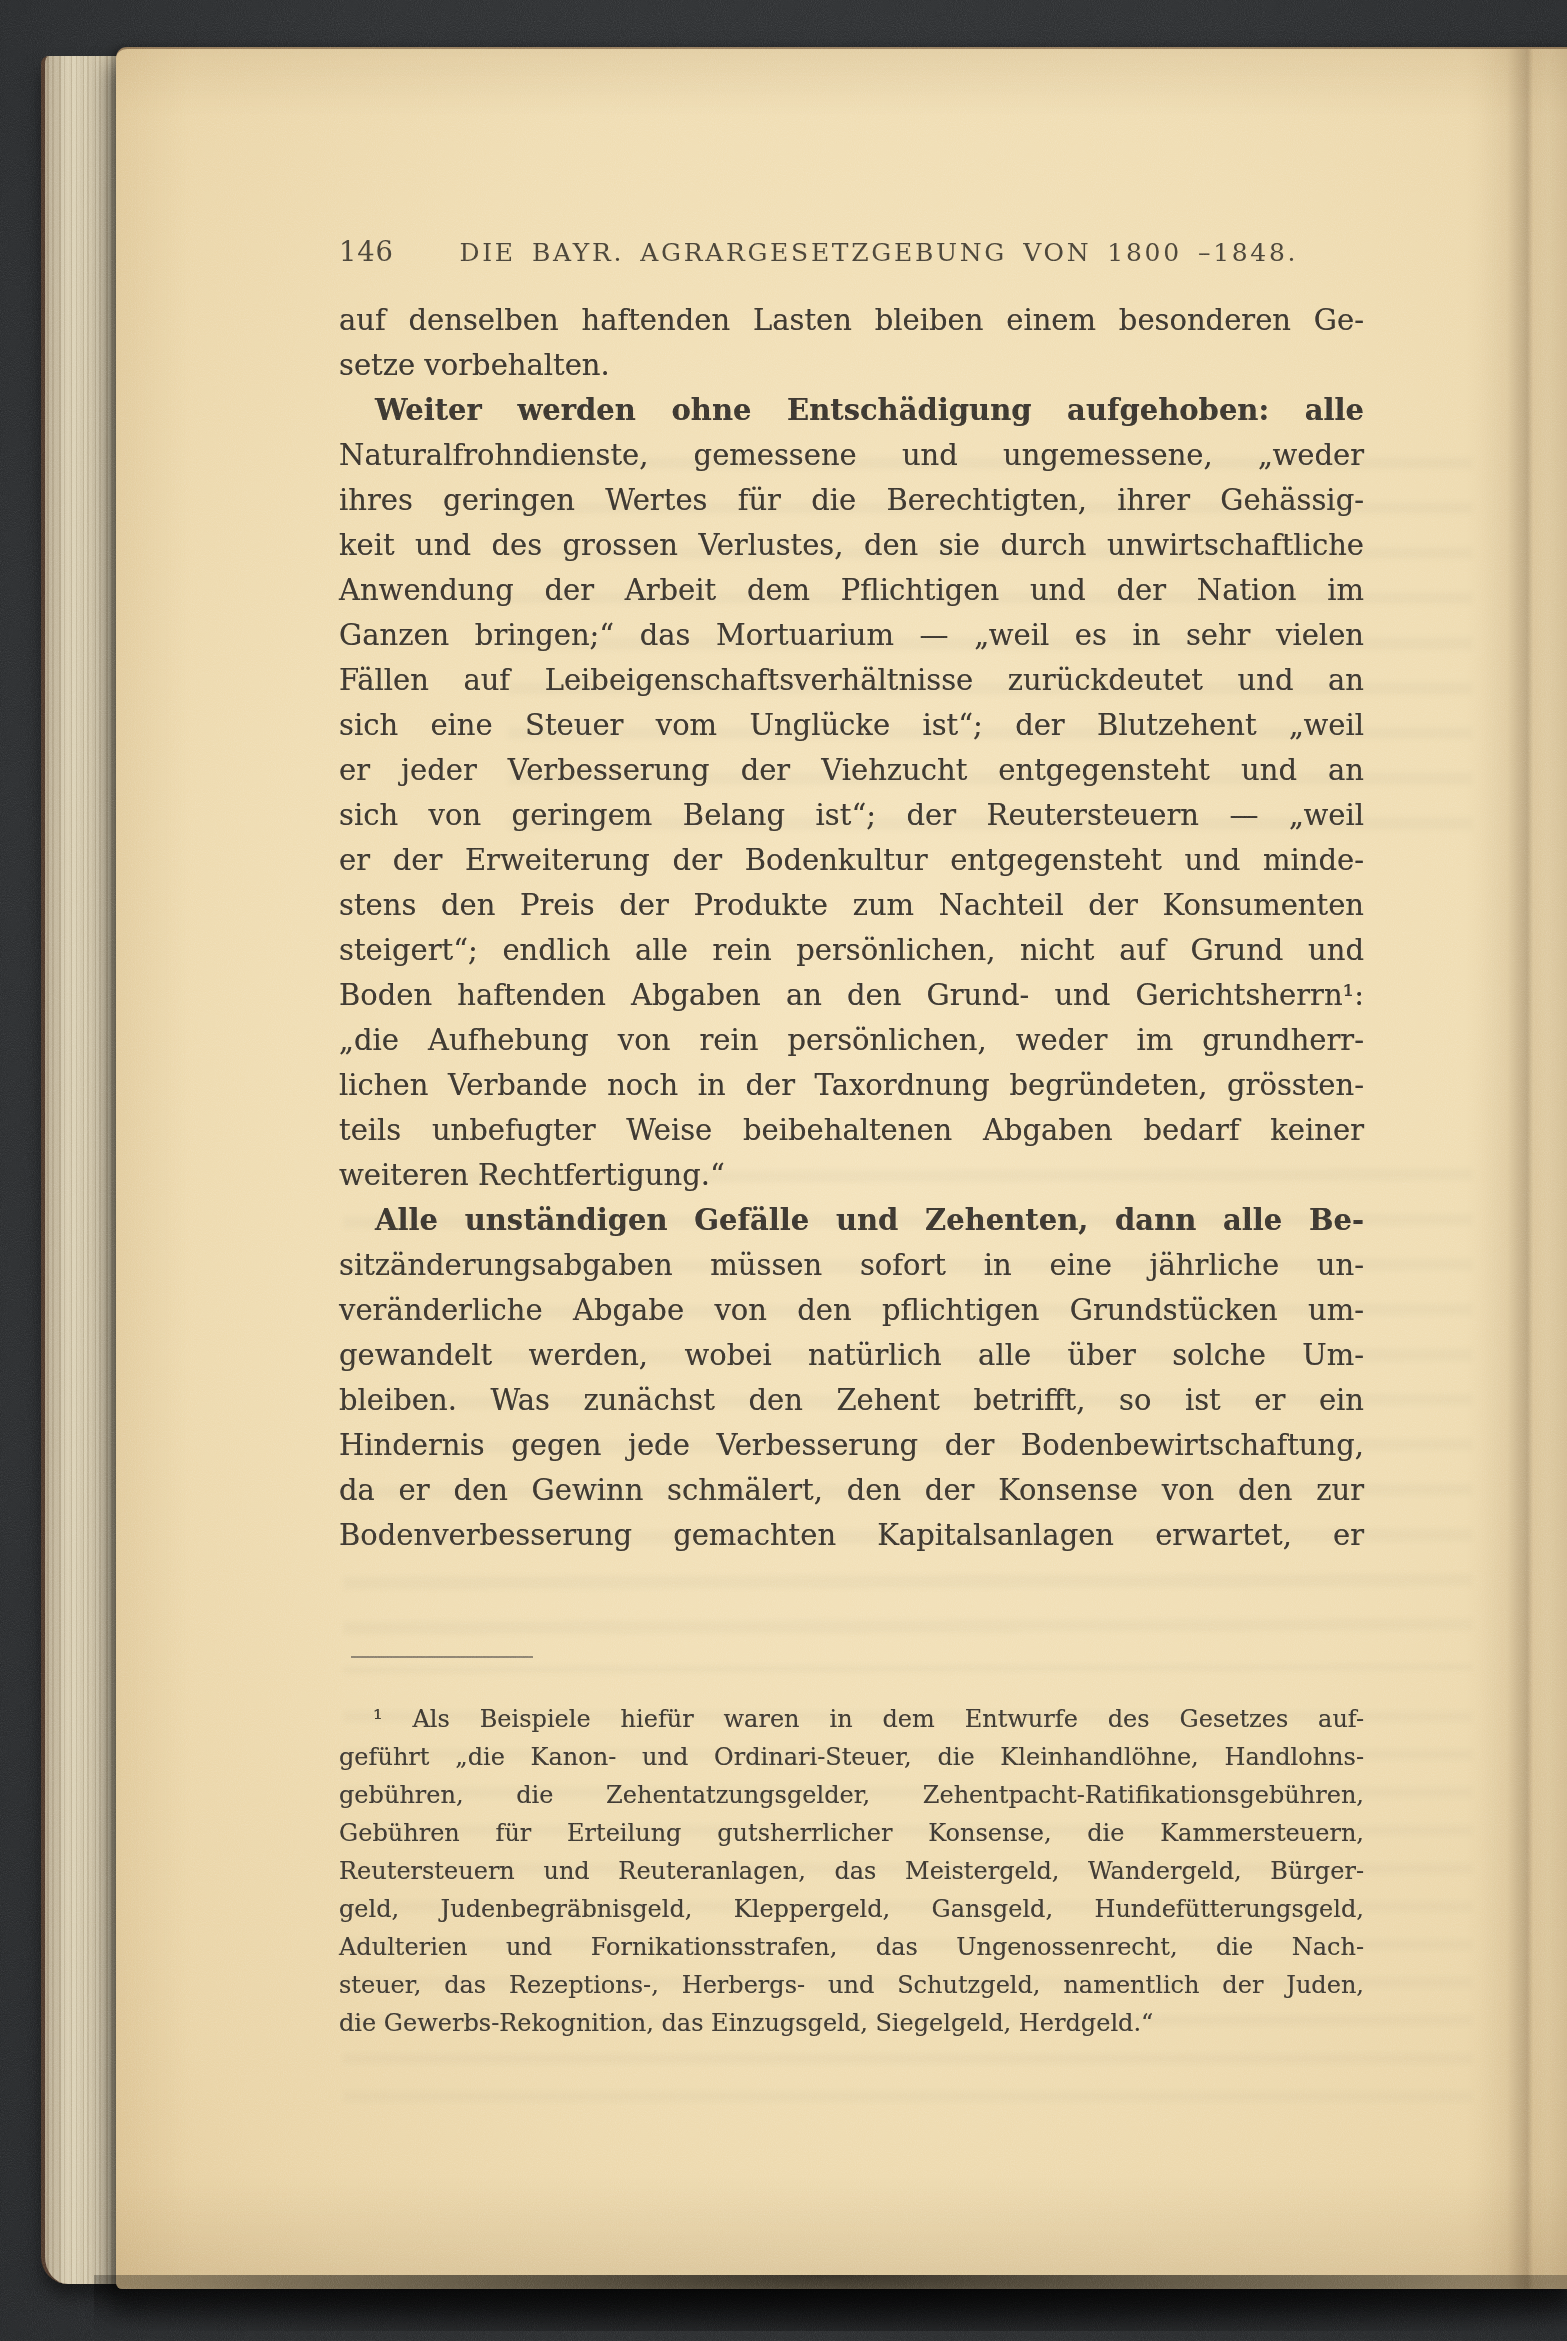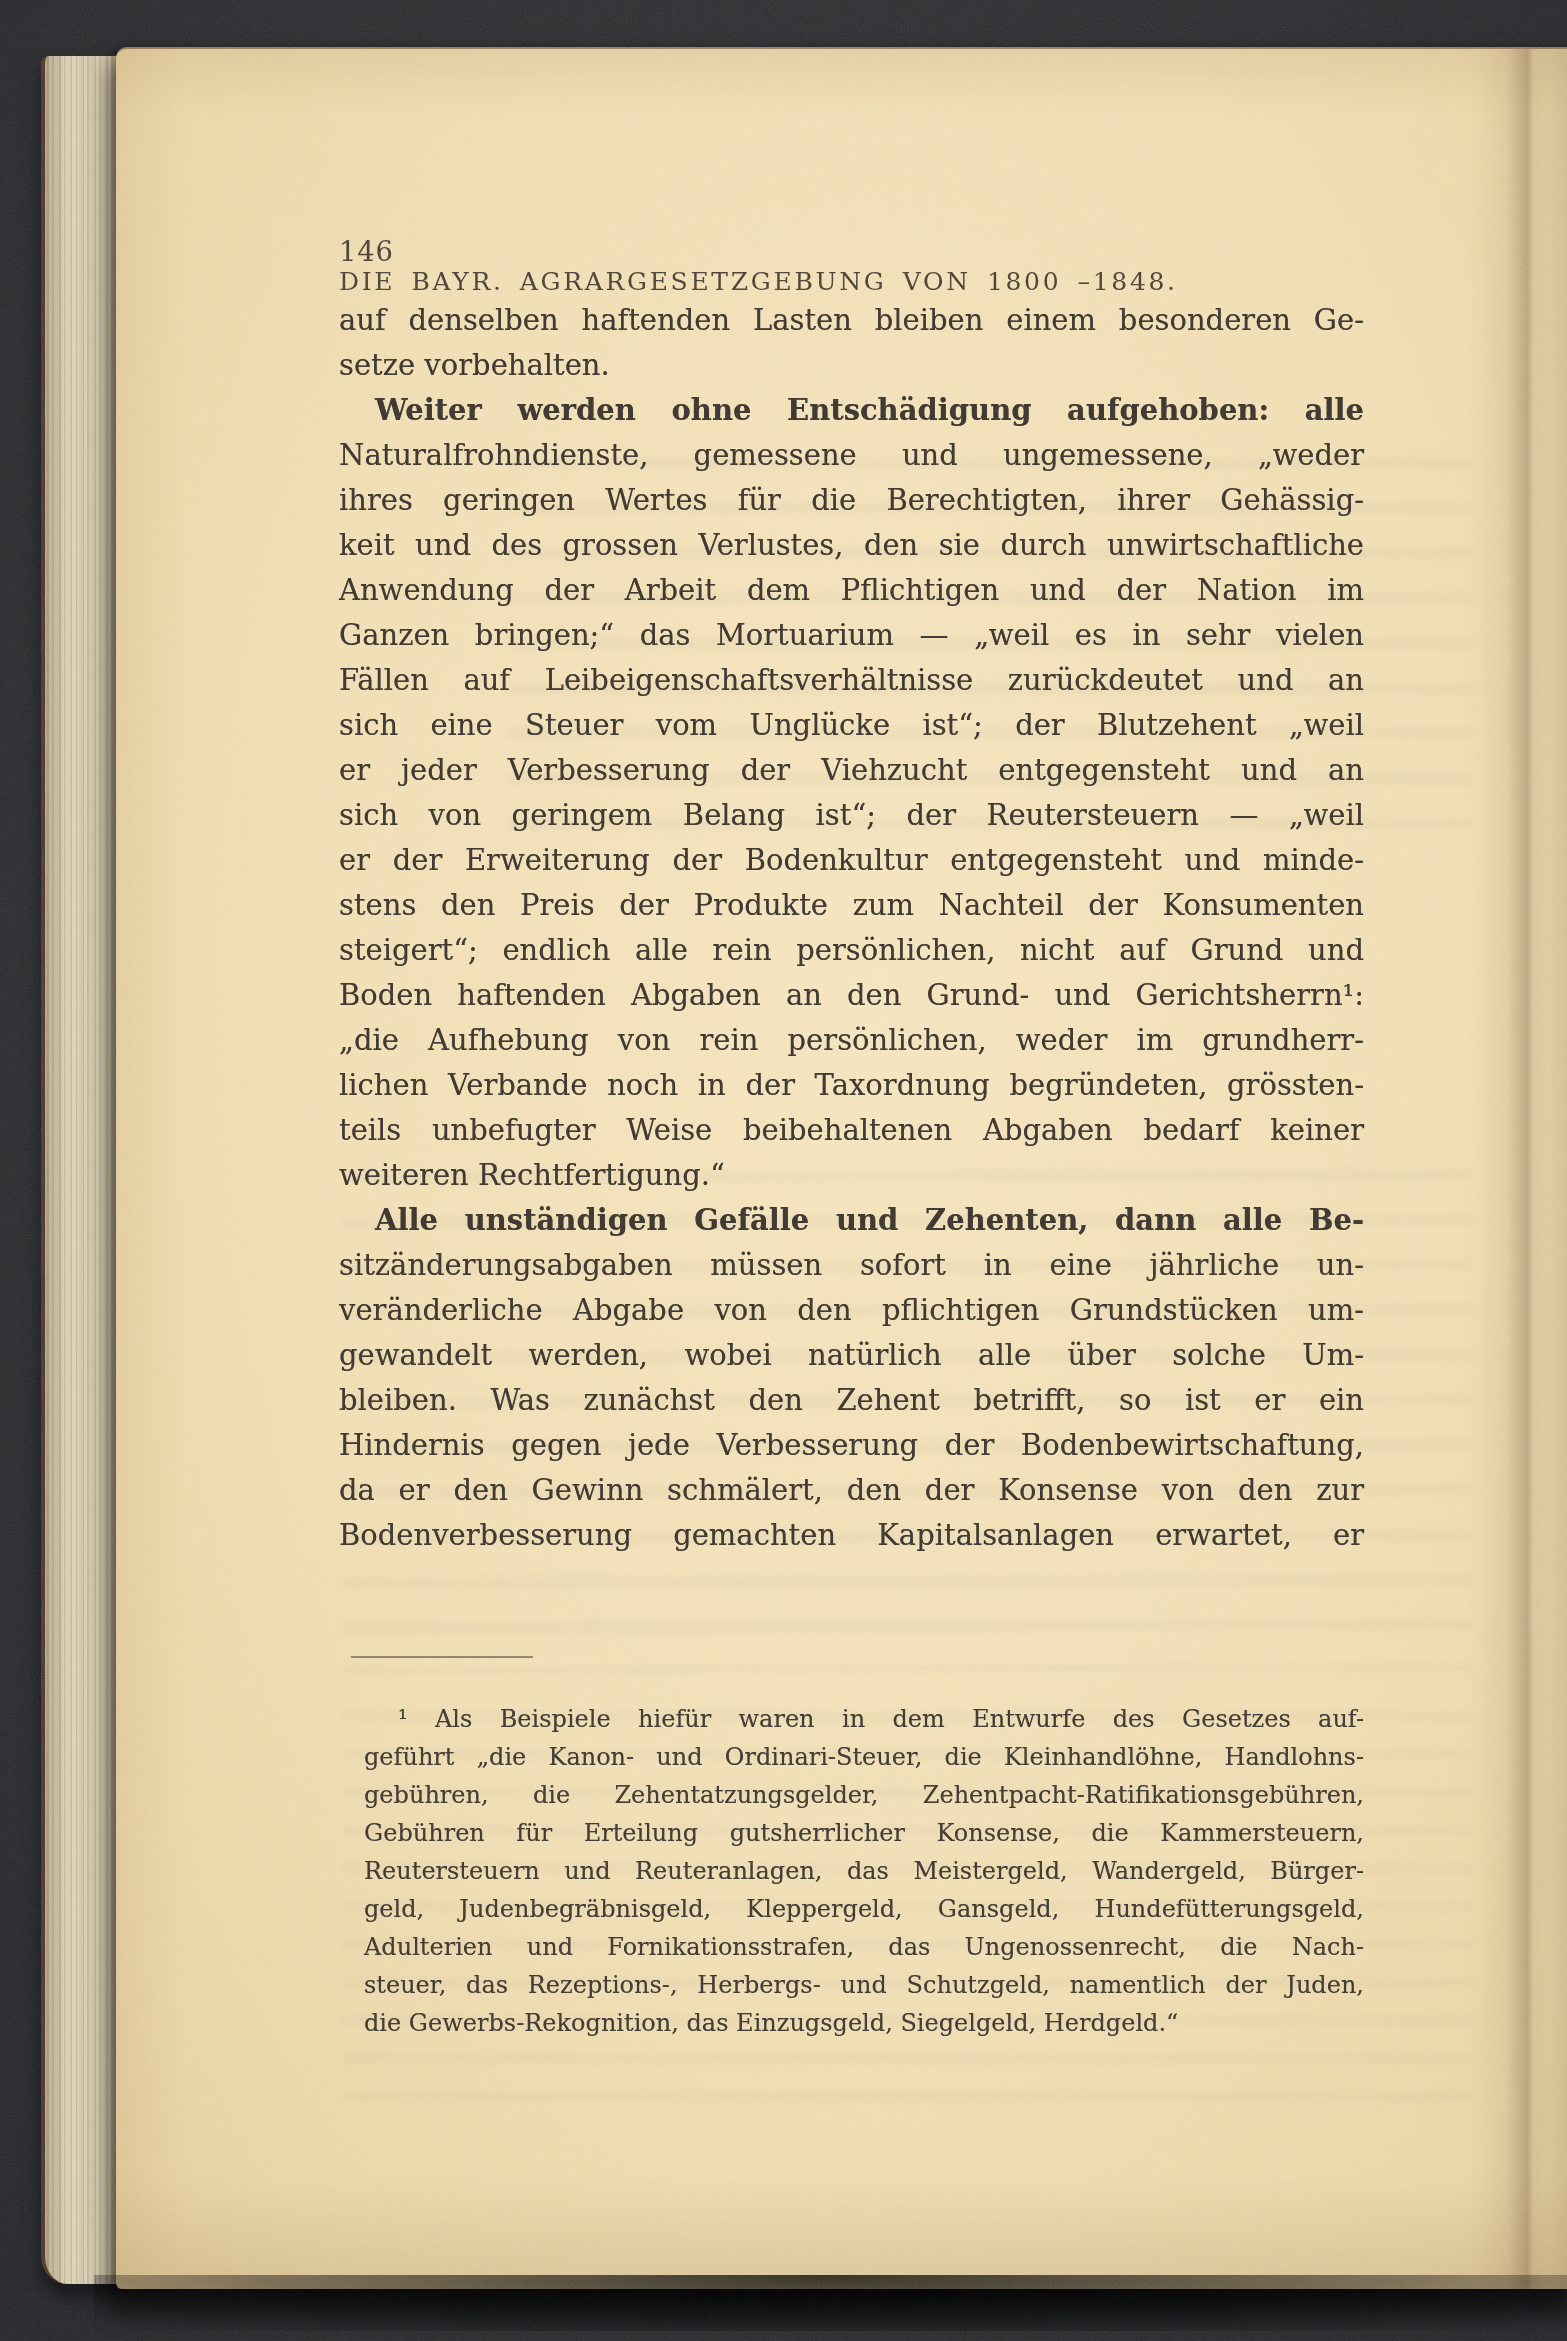--- a/index.html
+++ b/index.html
@@ -71,21 +71,20 @@
   .ghost.g3 { left: 227px; top: 1662px; width: 1129px; height: 408px;
               background: repeating-linear-gradient(180deg,
                 rgba(122,118,96,.12) 0 11px, rgba(122,118,96,0) 11px 38px); }
 
   .running-head {
     position: absolute;
     left: 223px; top: 187px; width: 1025px;
     display: flex; align-items: baseline;
     color: #464034;
     z-index: 3;
-    flex-direction: column;
   }
   .page-num { font-size: 27.4px; letter-spacing: 0.8px; }
   .head-title {
     flex: 1; text-align: center;
     font-size: 25px; letter-spacing: 2.7px; word-spacing: 5.5px;
     white-space: nowrap;
   }
 
   .body-text {
     position: absolute;
@@ -108,21 +107,21 @@
     z-index: 3;
   }
   .footnote {
     position: absolute;
     left: 223px; top: 1651px; width: 1025px;
     font-size: 24px; line-height: 38px;
     color: #3a352e;
     z-index: 3;
     text-shadow: 0 0 0.4px rgba(58,53,46,.5);
   }
-  .f { text-align: justify; text-align-last: justify; margin-left: 25px; }
+  .f { text-align: justify; text-align-last: justify; }
   .f.first { text-indent: 34px; }
   .f.end { text-align-last: left; }
 
   .bottom-shadow {
     position: absolute;
     left: 94px; top: 2275px; width: 1474px; height: 56px;
     background: radial-gradient(ellipse at 50% 0%, rgba(0,0,0,.78) 0%, rgba(0,0,0,.45) 55%, rgba(0,0,0,0) 100%);
     pointer-events: none;
   }
   .noise-overlay {

